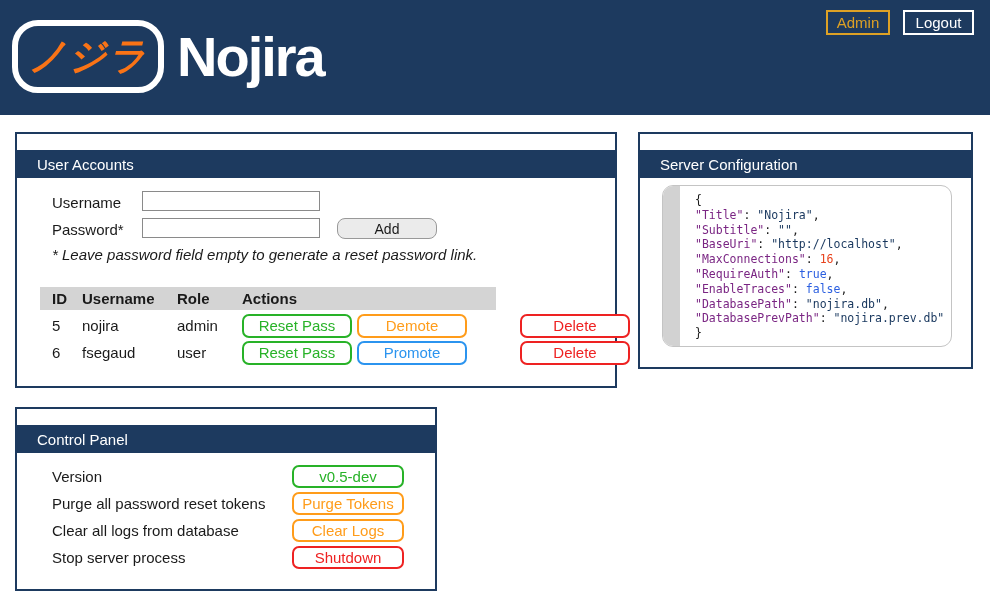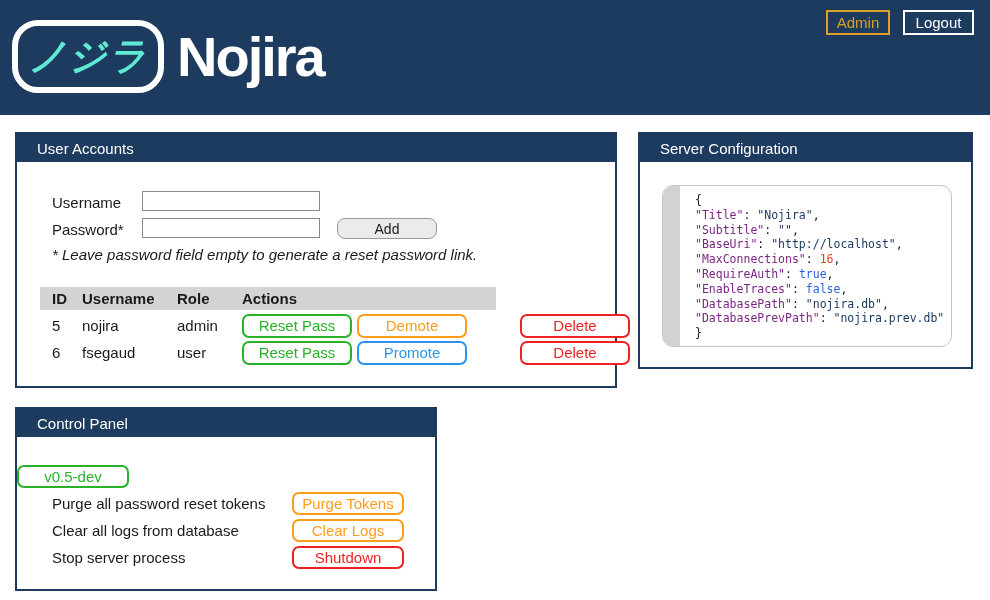--- a/index.html
+++ b/index.html
@@ -12,35 +12,35 @@
   body{
     position:relative;background:#fff;overflow:hidden;
     font-family:"Liberation Sans","DejaVu Sans",sans-serif;color:#1a1a1a;
   }
   
   .banner{position:absolute;left:0;top:0;width:990px;height:115px;background:var(--navy);}
   .logo-badge{
     position:absolute;left:12px;top:20px;width:152px;height:73px;
     border:6px solid #fff;border-radius:26px;display:flex;align-items:center;justify-content:center;
   }
-  .logo-badge span{font-size:38px;font-weight:bold;font-style:italic;color:#5eead4;letter-spacing:1px;}
+  .logo-badge span{font-size:38px;font-weight:bold;font-style:italic;color:#f97316;letter-spacing:1px;}
   .logo-text{
     position:absolute;left:177px;top:24px;font-size:56px;font-weight:bold;color:#fff;letter-spacing:-2px;
   }
   .hdr-btn{
     position:absolute;top:10px;height:25px;background:transparent;
     font-family:inherit;font-size:15px;line-height:1;cursor:pointer;
   }
   .hdr-btn.admin{left:826px;width:64px;border:2px solid var(--gold);color:var(--gold);}
   .hdr-btn.logout{left:903px;width:71px;border:2px solid #fff;color:#fff;}
   
   .panel{position:absolute;background:#fff;border:2px solid var(--navy);}
   .panel-header{
     height:28px;background:var(--navy);color:#fff;font-size:15px;
-    display:flex;align-items:center;padding-left:20px;
+    display:flex;align-items:center;padding-left:20px;margin-top:16px;
   }
   .panel.ua{left:15px;top:132px;width:602px;height:256px;}
   .panel.sc{left:638px;top:132px;width:335px;height:237px;}
   .panel.cp{left:15px;top:407px;width:422px;height:184px;}
   
   .label{position:absolute;font-size:15px;color:#1a1a1a;}
   .u-label{left:35px;top:60px;}
   .p-label{left:35px;top:87px;}
   .txt{
     position:absolute;left:125px;width:178px;height:20px;
@@ -152,20 +152,21 @@
   <div class="code-block">
     <div class="code-gutter"></div>
     <div class="code-lines"><div><span>{</span></div><div><span class="ck">"Title"</span><span>: </span><span class="c-string">"Nojira"</span><span>,</span></div><div><span class="ck">"Subtitle"</span><span>: </span><span class="c-string">""</span><span>,</span></div><div><span class="ck">"BaseUri"</span><span>: </span><span class="c-string">"http://localhost"</span><span>,</span></div><div><span class="ck">"MaxConnections"</span><span>: </span><span class="c-number">16</span><span>,</span></div><div><span class="ck">"RequireAuth"</span><span>: </span><span class="c-bool">true</span><span>,</span></div><div><span class="ck">"EnableTraces"</span><span>: </span><span class="c-bool">false</span><span>,</span></div><div><span class="ck">"DatabasePath"</span><span>: </span><span class="c-string">"nojira.db"</span><span>,</span></div><div><span class="ck">"DatabasePrevPath"</span><span>: </span><span class="c-string">"nojira.prev.db"</span></div><div><span>}</span></div></div>
   </div>
 </div>
 
 <div class="panel cp">
   <div class="panel-header">Control Panel</div>
   <div class="cp-rows">
   <div class="cp-row">
+    <div class="cp-label">Version</div>
     <button class="pill green">v0.5-dev</button>
   </div>
 
   <div class="cp-row">
     <div class="cp-label">Purge all password reset tokens</div>
     <button class="pill orange">Purge Tokens</button>
   </div>
 
   <div class="cp-row">
     <div class="cp-label">Clear all logs from database</div>

